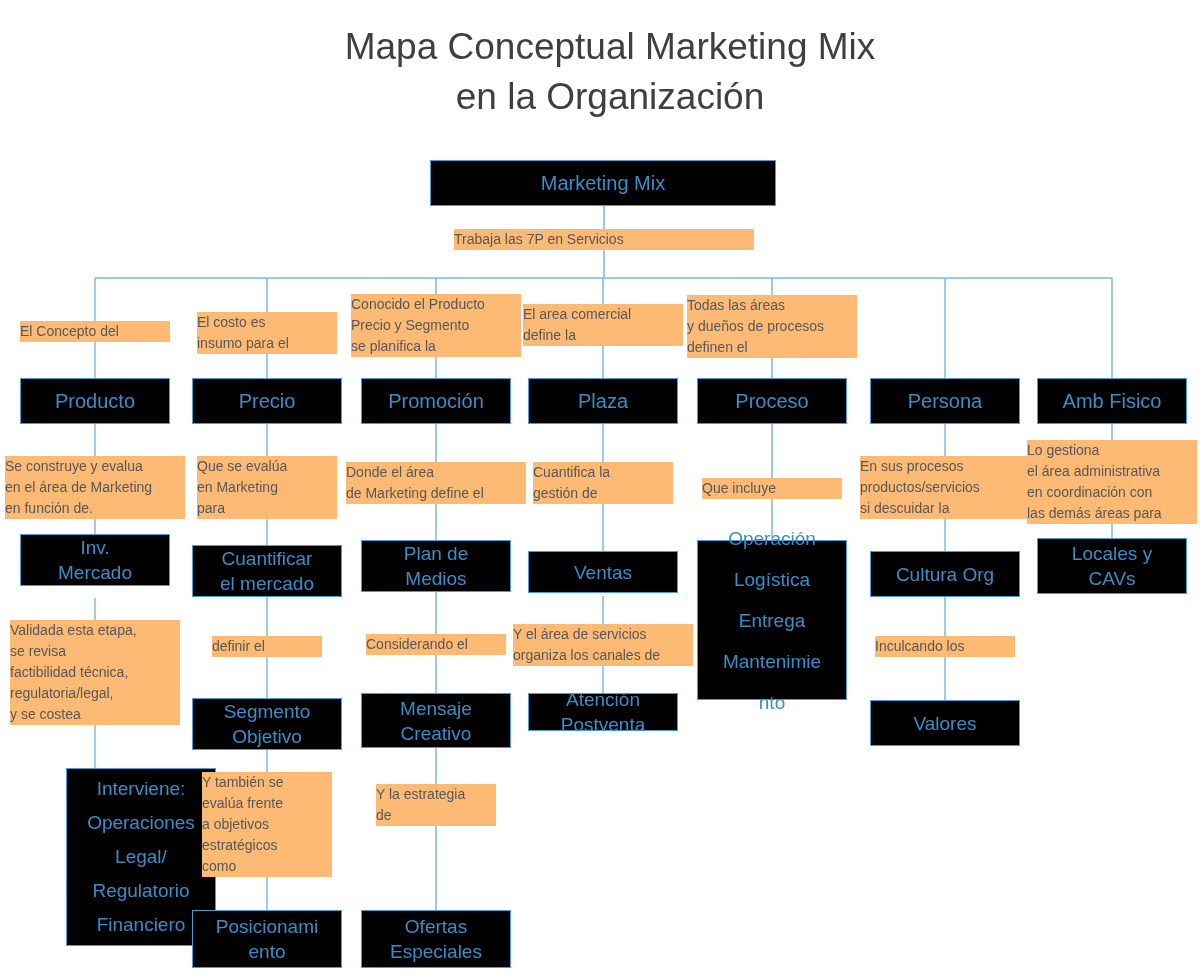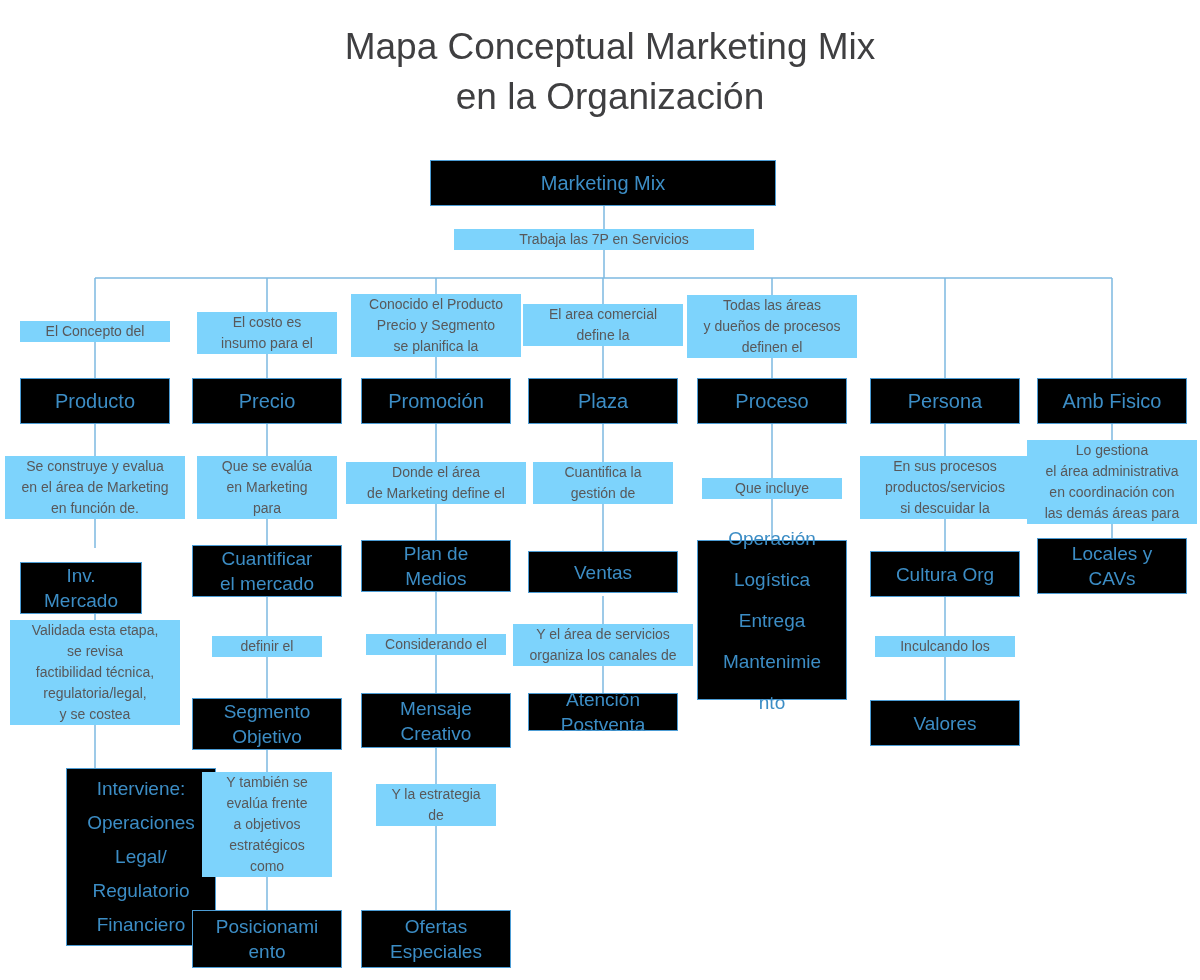--- a/index.html
+++ b/index.html
@@ -8,22 +8,22 @@
   .lines { position:absolute; left:0; top:0; width:1200px; height:980px; }
   .lines line { stroke:#7db8e0; stroke-width:1.5; }
   .title { position:absolute; left:0; top:12px; width:1200px; margin:10px; text-align:center;
            font-size:37px; font-weight:400; color:#3f3f41; line-height:1.35; white-space:pre-line; }
   .box { position:absolute; background:#000000; border:1.5px solid #4c9cd4; color:#3c8dc5;
          display:flex; align-items:center; justify-content:center; text-align:center;
          white-space:pre-line; font-size:20px; box-sizing:border-box; }
   .box.sub { font-size:19px; line-height:25px; }
   .box.big { font-size:19px; line-height:34px;margin-left:46px; }
   .box.mid { font-size:19px; line-height:41px; }
-  .note { position:absolute; background:#7dd3fc; color:#58585a; font-size:14px; line-height:1.5;
-          text-align:center; white-space:pre-line; }
+  .note { position:absolute; background:#fdba74; color:#58585a; font-size:14px; line-height:1.5;
+          white-space:pre-line; }
 </style>
 </head>
 <body>
 
 <div class="canvas">
 
   <svg class="lines" viewBox="0 0 1200 980">
     <g>
       <line x1="604" y1="206" x2="604" y2="278"></line>
       <line x1="95" y1="278" x2="1112" y2="278"></line>
@@ -55,21 +55,21 @@
 en la Organización</h1>
 
   <div class="box" style="left:430px;top:160px;width:346px;height:46px">Marketing Mix</div>
   <div class="note" style="left:454px;top:229px;width:300px">Trabaja las 7P en Servicios</div>
 
   <div class="note" style="left:20px;top:321px;width:150px">El Concepto del</div>
   <div class="box" style="left:20px;top:378px;width:150px;height:46px">Producto</div>
   <div class="note" style="left:5px;top:456px;width:180px">Se construye y evalua
 en el área de Marketing
 en función de.</div>
-  <div class="box sub" style="left:20px;top:562px;width:122px;height:52px">Inv.
+  <div class="box sub" style="left:20px;top:534px;width:150px;height:52px">Inv.
 Mercado</div>
   <div class="note" style="left:10px;top:620px;width:170px">Validada esta etapa,
 se revisa
 factibilidad técnica,
 regulatoria/legal,
 y se costea</div>
   <div class="box big" style="left:20px;top:768px;width:150px;height:178px">Interviene:
 Operaciones
 Legal/
 Regulatorio

